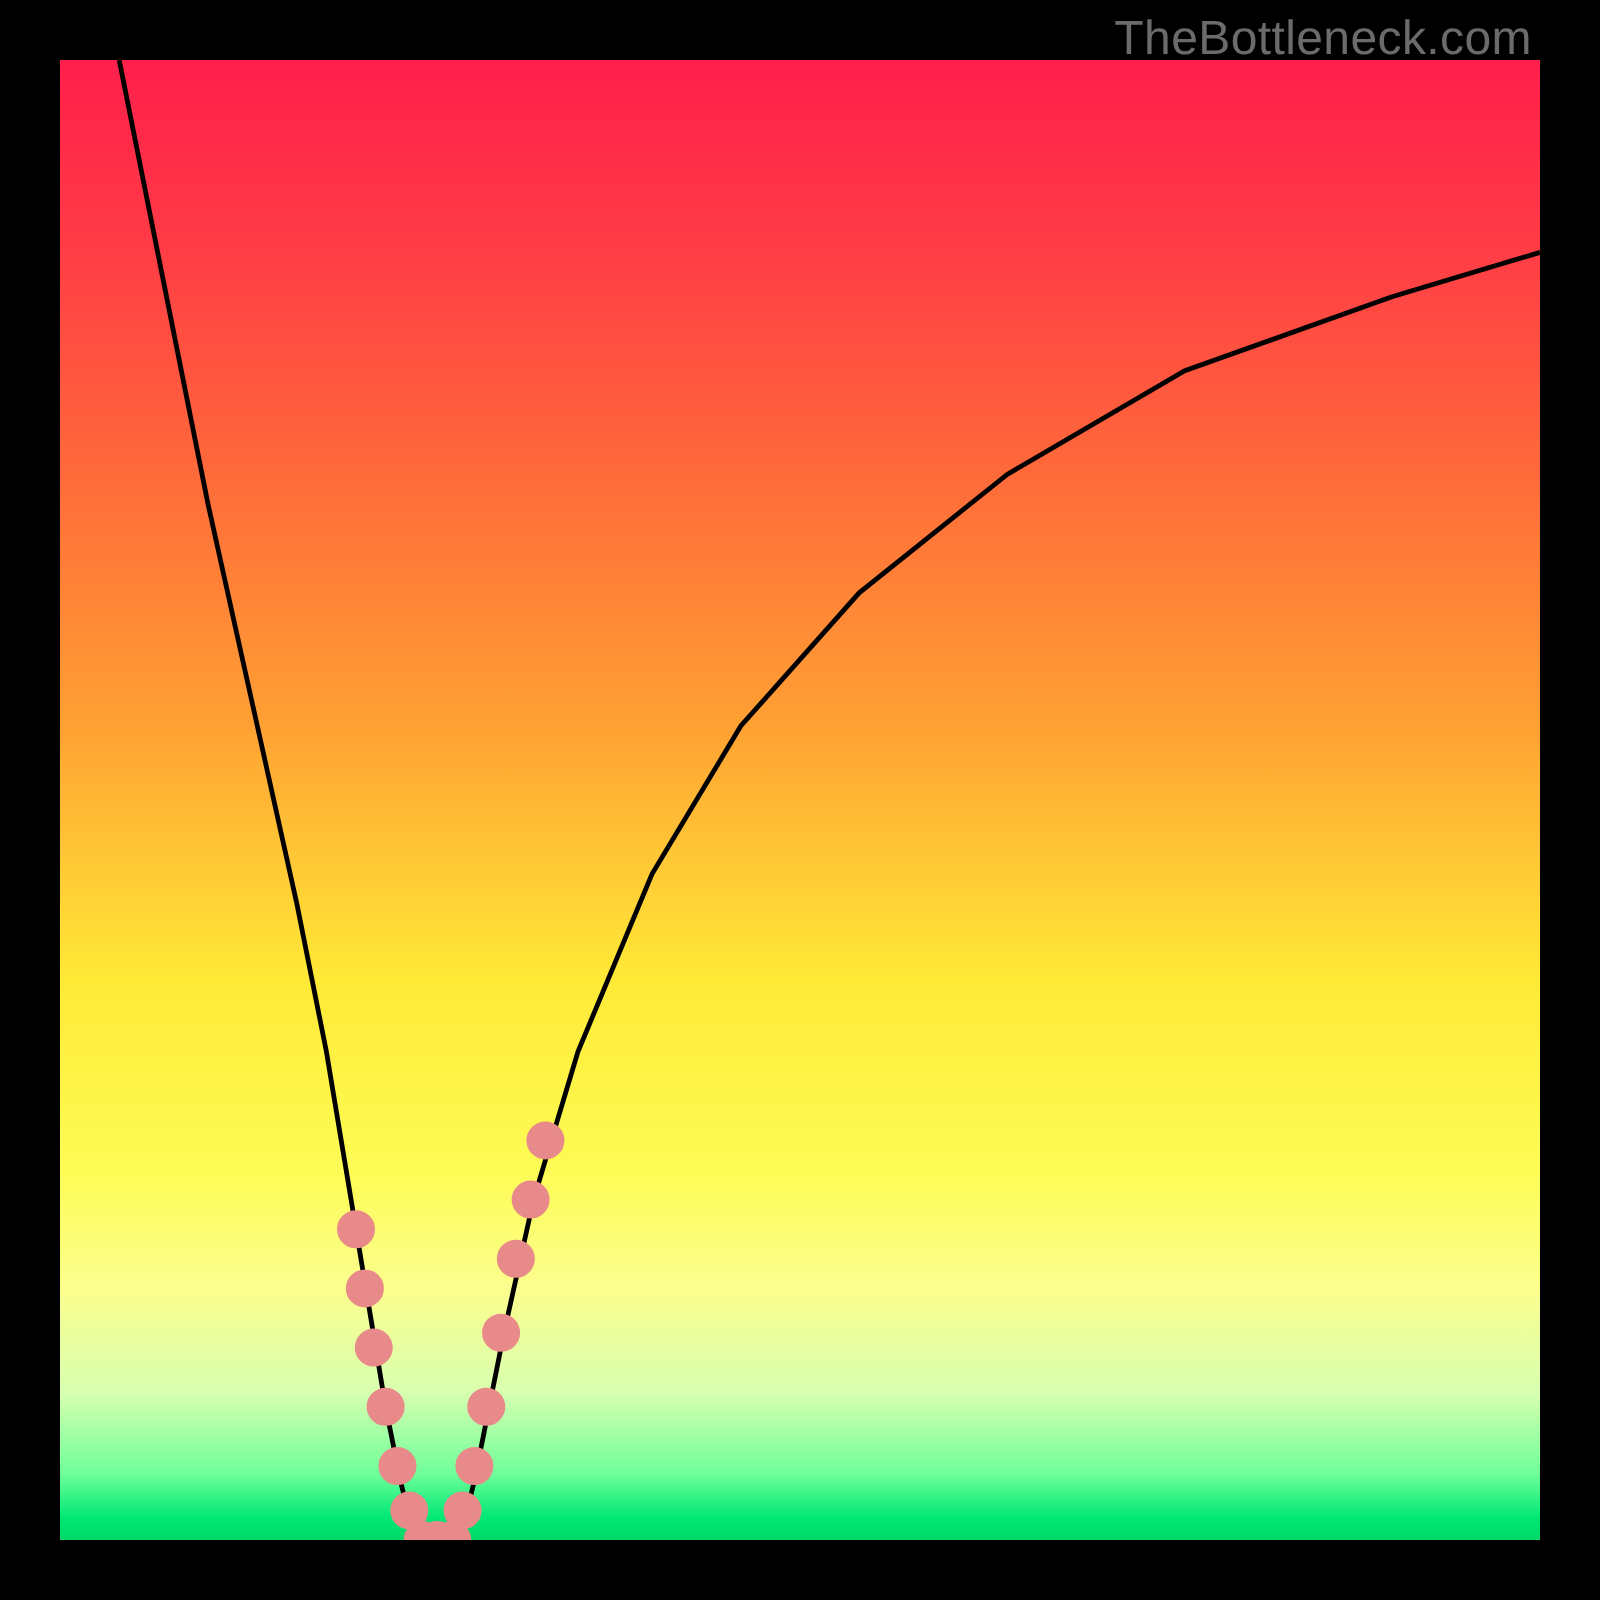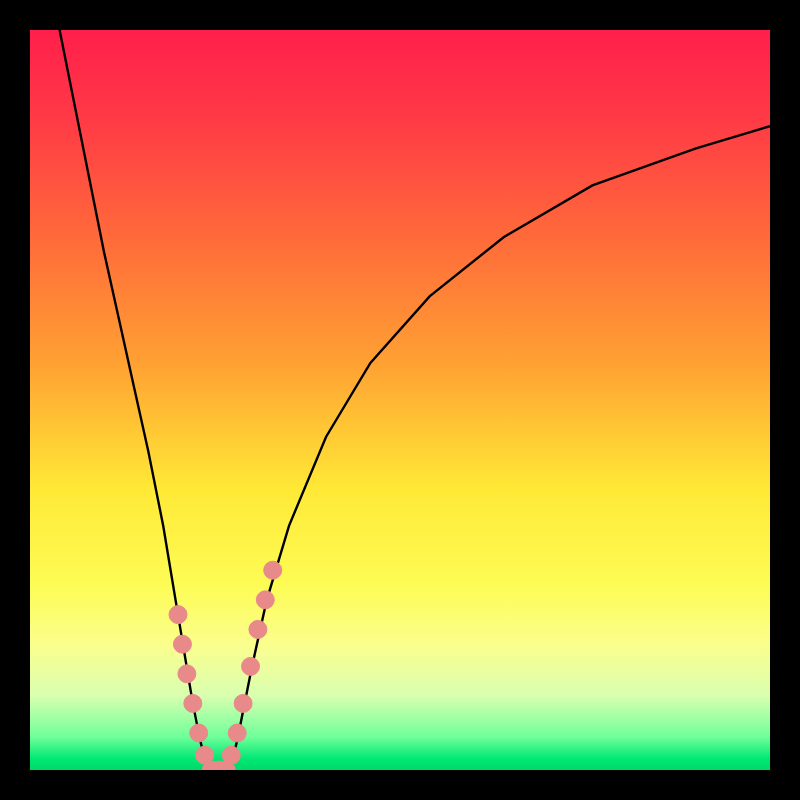--- a/index.html
+++ b/index.html
@@ -40,20 +40,21 @@
     font-size: 24px;
     letter-spacing: 0.2px;
     font-weight: 500;
     user-select: none;
   }
 </style>
 </head>
 <body>
 
 <div class="frame">
+  <div class="watermark">TheBottleneck.com</div>
 
   <div class="plot-area">
     <svg class="gradient-bg" width="740" height="740" viewBox="0 0 740 740">
       <defs>
         <linearGradient id="bg-grad" x1="0" y1="0" x2="0" y2="1">
             <stop offset="0.00%" stop-color="#ff1f4b"></stop>
             <stop offset="12.00%" stop-color="#ff3a46"></stop>
             <stop offset="28.00%" stop-color="#ff6a3a"></stop>
             <stop offset="45.00%" stop-color="#ffa133"></stop>
             <stop offset="62.00%" stop-color="#ffe936"></stop>

